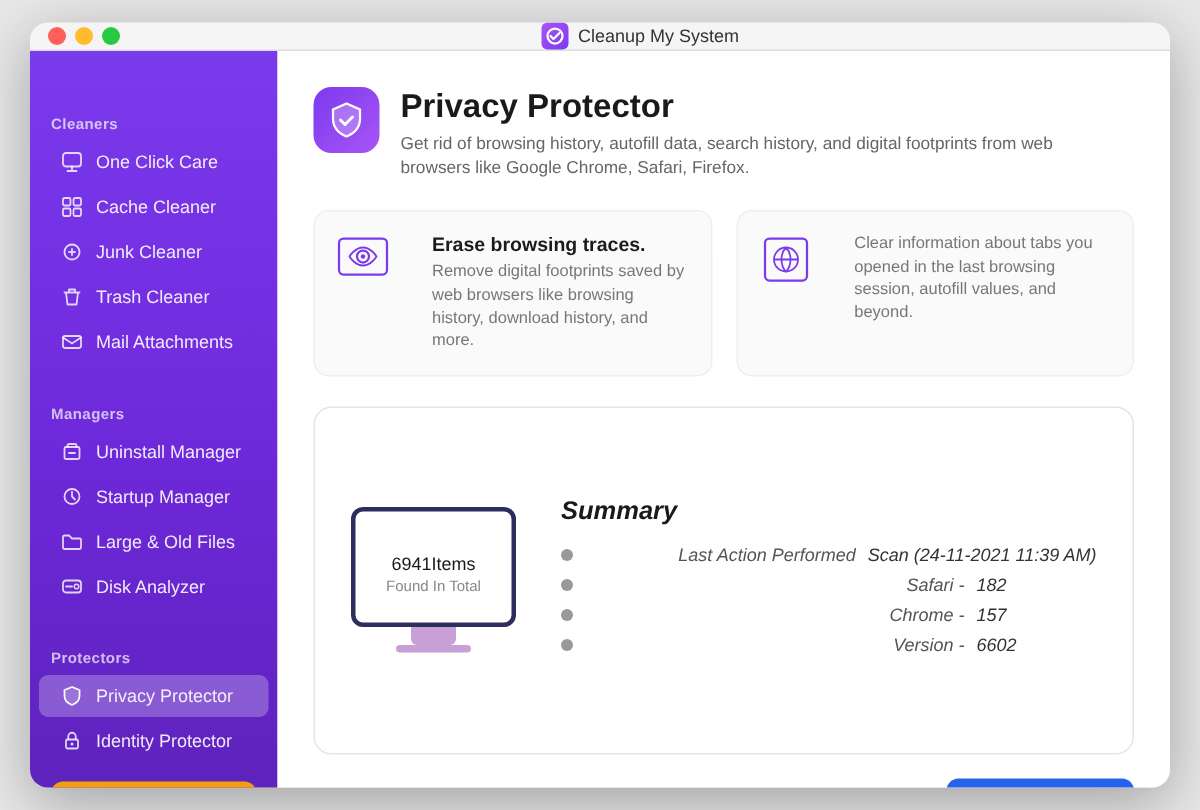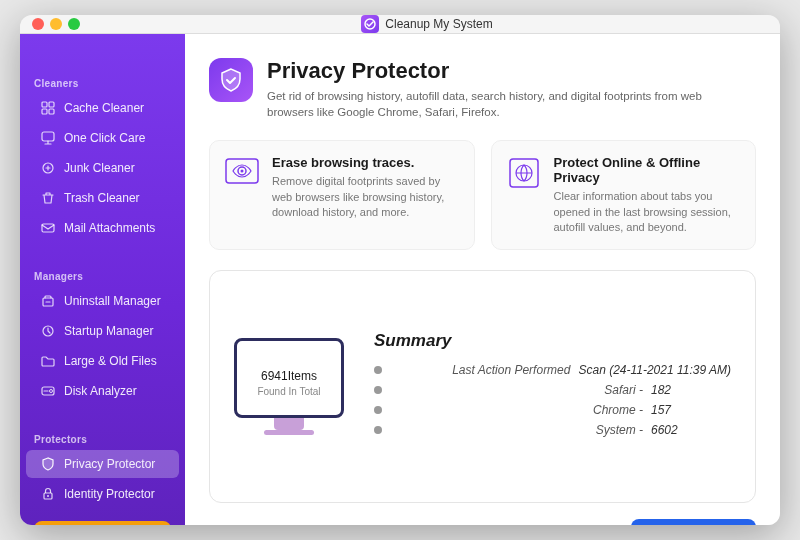--- a/index.html
+++ b/index.html
@@ -146,21 +146,21 @@
     }
     .feature-cards {
       display: flex;
       gap: 16px;
       margin-bottom: 20px;
     }
     .feature-card {
       flex: 1;
       display: flex;
       align-items: flex-start;
-      gap: 12px;
+      gap: 28px;
       padding: 14px;
       background: #fafafa;
       border-radius: 10px;
       border: 1px solid #eee;
     }
     .feature-card-icon {
       width: 36px; height: 36px;
       flex-shrink: 0;
       display: flex; align-items: center; justify-content: center;
       font-size: 18px;
@@ -302,37 +302,37 @@
   </div>
 
   <div class="main-content">
 
     <div class="sidebar">
       <div class="sidebar-section-label">Cleaners</div>
 
       <div class="sidebar-item">
         <span class="sidebar-icon">
           <svg width="14" height="14" viewBox="0 0 14 14" fill="none">
+            <rect x="1" y="1" width="12" height="9" rx="2" stroke="rgba(255,255,255,0.8)" stroke-width="1.2"></rect>
+            <path d="M4 13h6M7 10v3" stroke="rgba(255,255,255,0.8)" stroke-width="1.2" stroke-linecap="round"></path>
+          </svg>
+        </span>
+        <span>One Click Care</span>
+      </div>
+
+      <div class="sidebar-item">
+        <span class="sidebar-icon">
+          <svg width="14" height="14" viewBox="0 0 14 14" fill="none">
             <rect x="1" y="1" width="5" height="5" rx="1" stroke="rgba(255,255,255,0.8)" stroke-width="1.2"></rect>
             <rect x="8" y="1" width="5" height="5" rx="1" stroke="rgba(255,255,255,0.8)" stroke-width="1.2"></rect>
             <rect x="1" y="8" width="5" height="5" rx="1" stroke="rgba(255,255,255,0.8)" stroke-width="1.2"></rect>
             <rect x="8" y="8" width="5" height="5" rx="1" stroke="rgba(255,255,255,0.8)" stroke-width="1.2"></rect>
           </svg>
         </span>
         <span>Cache Cleaner</span>
-      </div>
-
-      <div class="sidebar-item">
-        <span class="sidebar-icon">
-          <svg width="14" height="14" viewBox="0 0 14 14" fill="none">
-            <rect x="1" y="1" width="12" height="9" rx="2" stroke="rgba(255,255,255,0.8)" stroke-width="1.2"></rect>
-            <path d="M4 13h6M7 10v3" stroke="rgba(255,255,255,0.8)" stroke-width="1.2" stroke-linecap="round"></path>
-          </svg>
-        </span>
-        <span>One Click Care</span>
       </div>
 
       <div class="sidebar-item">
         <span class="sidebar-icon">
           <svg width="14" height="14" viewBox="0 0 14 14" fill="none">
             <circle cx="7" cy="7" r="5" stroke="rgba(255,255,255,0.8)" stroke-width="1.2"></circle>
             <path d="M5 7h4M7 5v4" stroke="rgba(255,255,255,0.8)" stroke-width="1.2" stroke-linecap="round"></path>
           </svg>
         </span>
         <span>Junk Cleaner</span>
@@ -459,21 +459,20 @@
 
         <div class="feature-card">
           <div class="feature-card-icon">
             <svg width="32" height="32" viewBox="0 0 32 32" fill="none">
               <rect x="2" y="2" width="28" height="28" rx="3" stroke="#7c3aed" stroke-width="1.5"></rect>
               <circle cx="16" cy="16" r="8" stroke="#7c3aed" stroke-width="1.2"></circle>
               <path d="M8 16h16M16 8c-2.5 2.5-3 5-3 8s.5 5.5 3 8M16 8c2.5 2.5 3 5 3 8s-.5 5.5-3 8" stroke="#7c3aed" stroke-width="1.2"></path>
             </svg>
           </div>
           <div class="feature-card-text">
-            <h3>Protect Online &amp; Offline Privacy</h3>
             <p>Clear information about tabs you opened in the last browsing session, autofill values, and beyond.</p>
           </div>
         </div>
       </div>
 
       <div class="summary-card">
         <div class="monitor-graphic">
           <div class="monitor-screen">
             <div class="item-count">
               <span>6941</span><span style="font-size:12px;font-weight:500;">Items</span>
@@ -497,21 +496,21 @@
             <span class="label">Safari -</span>
             <span class="value">182</span>
           </div>
           <div class="summary-row">
             <div class="dot"></div>
             <span class="label">Chrome -</span>
             <span class="value">157</span>
           </div>
           <div class="summary-row">
             <div class="dot"></div>
-            <span class="label">System -</span>
+            <span class="label">Version -</span>
             <span class="value">6602</span>
           </div>
         </div>
       </div>
 
       <div class="action-row">
         <button class="start-scan-btn">Start Scan</button>
       </div>
     </div>
   </div>

